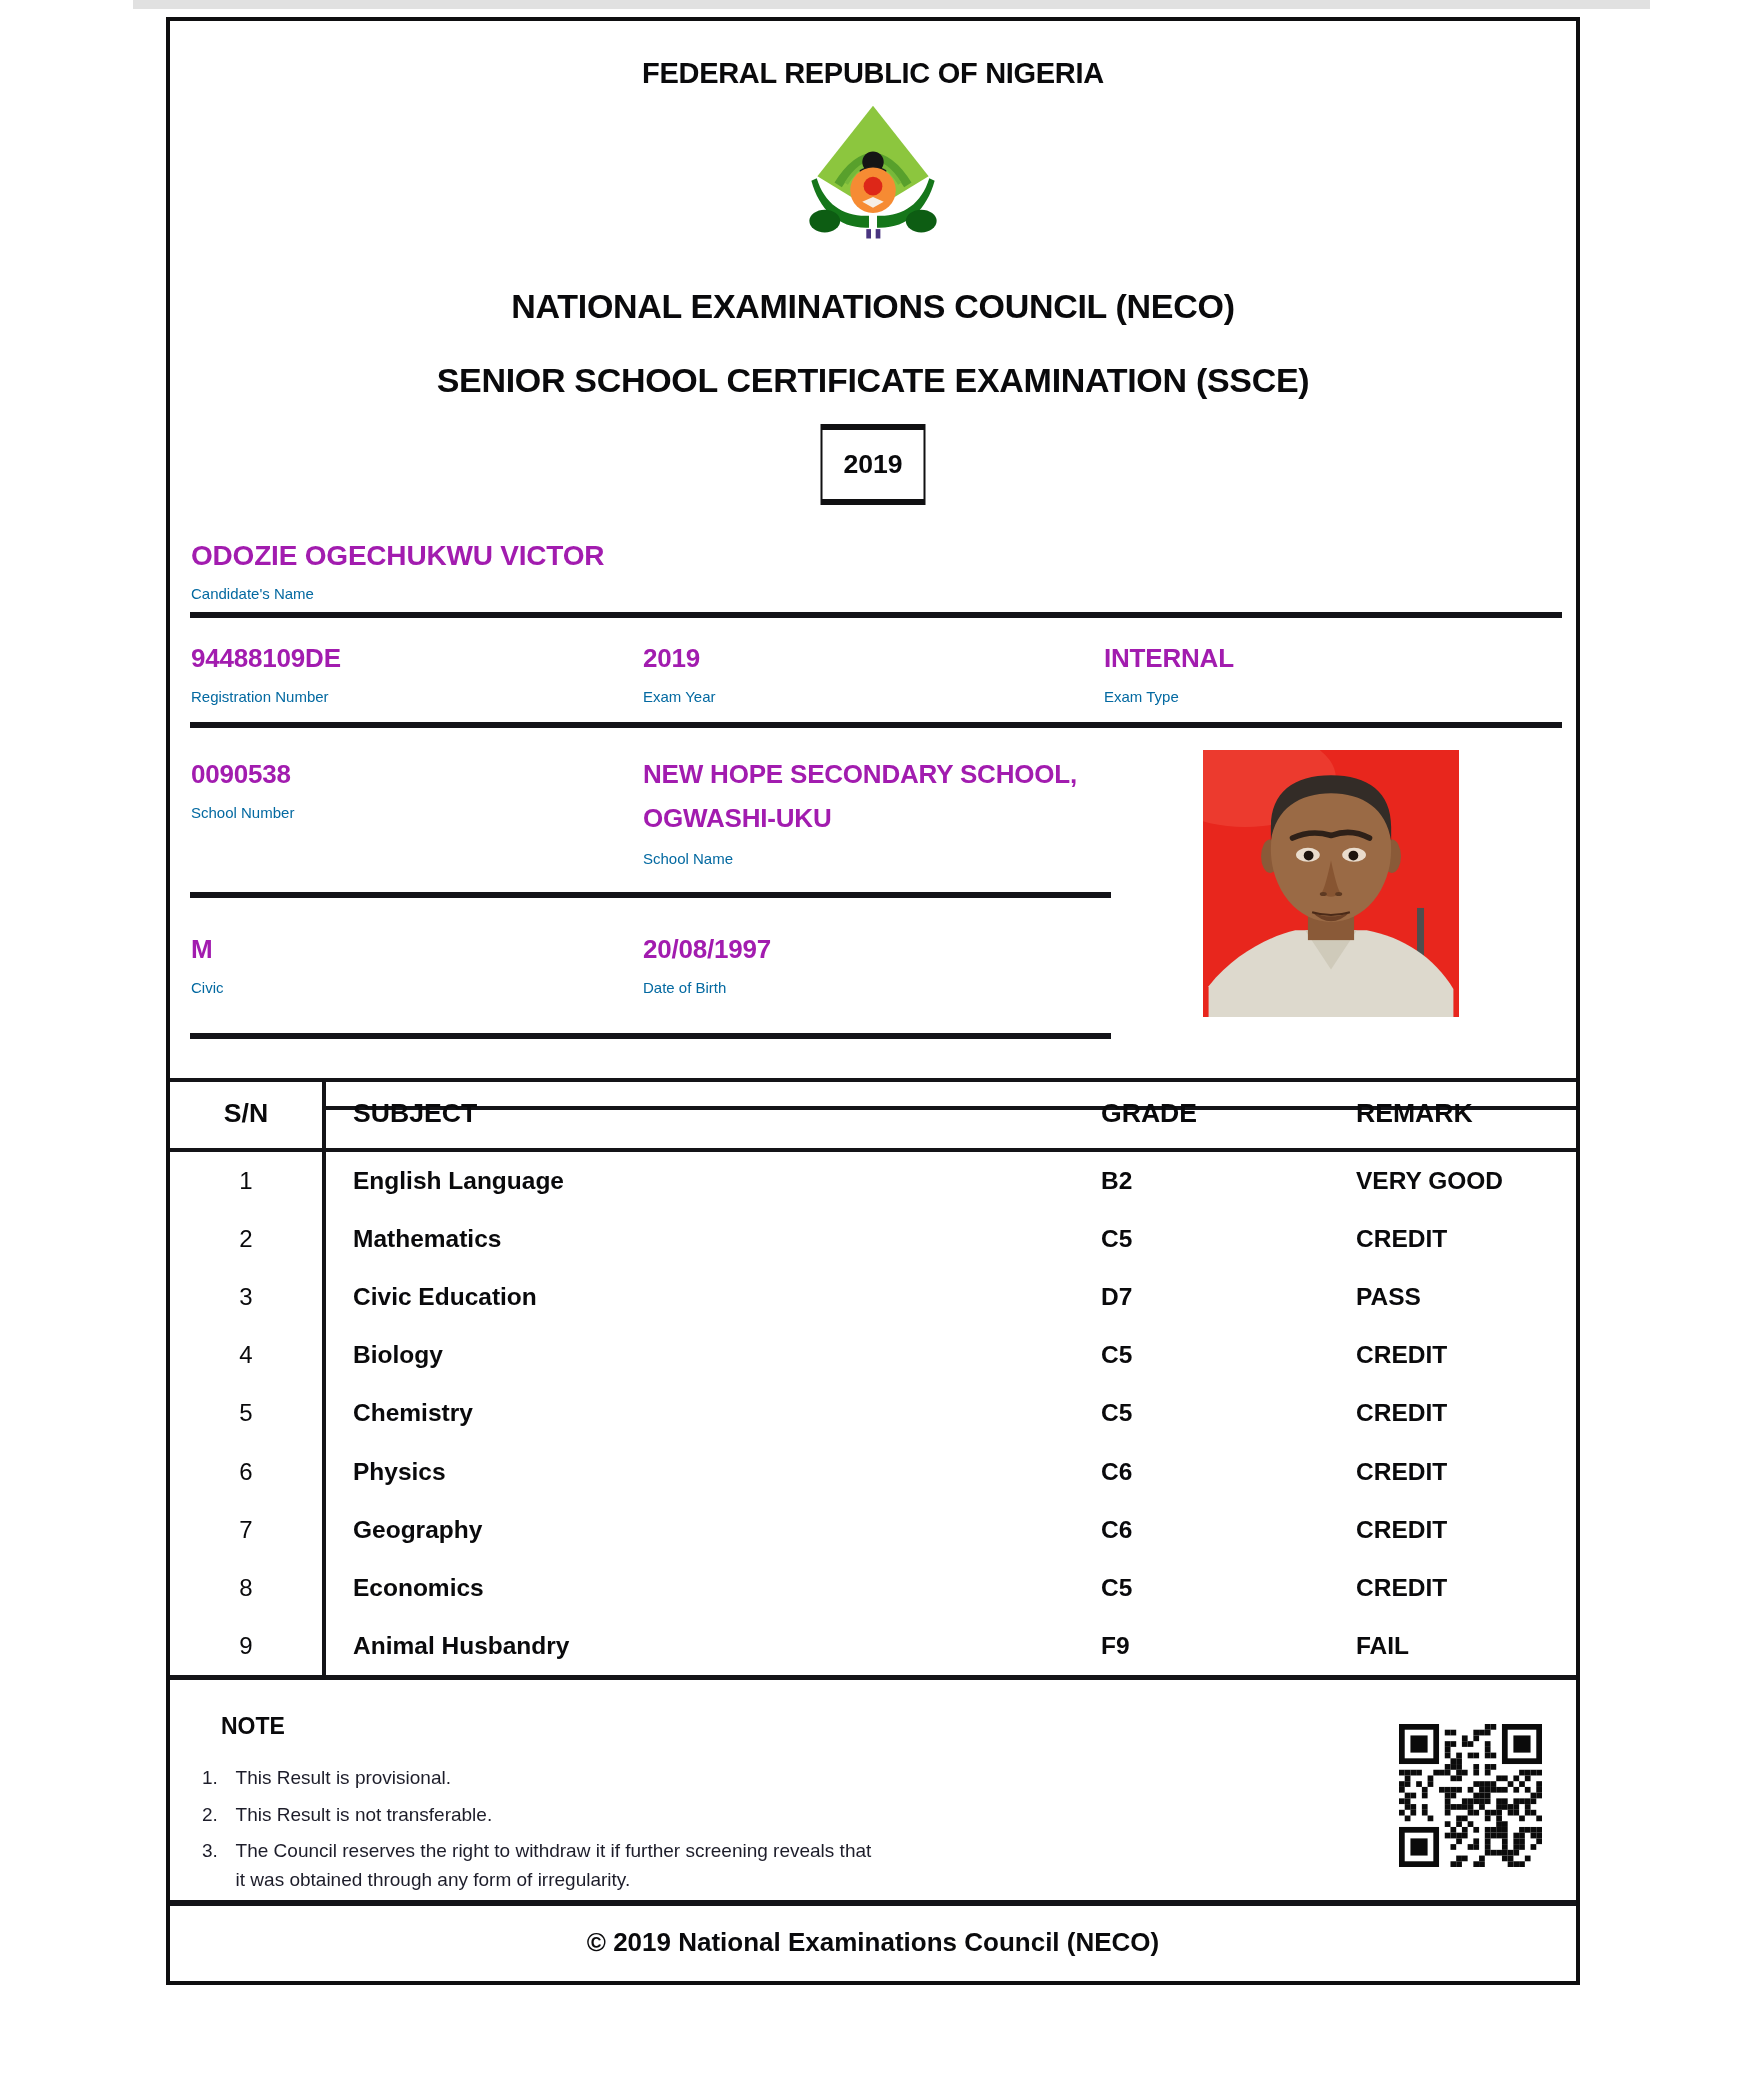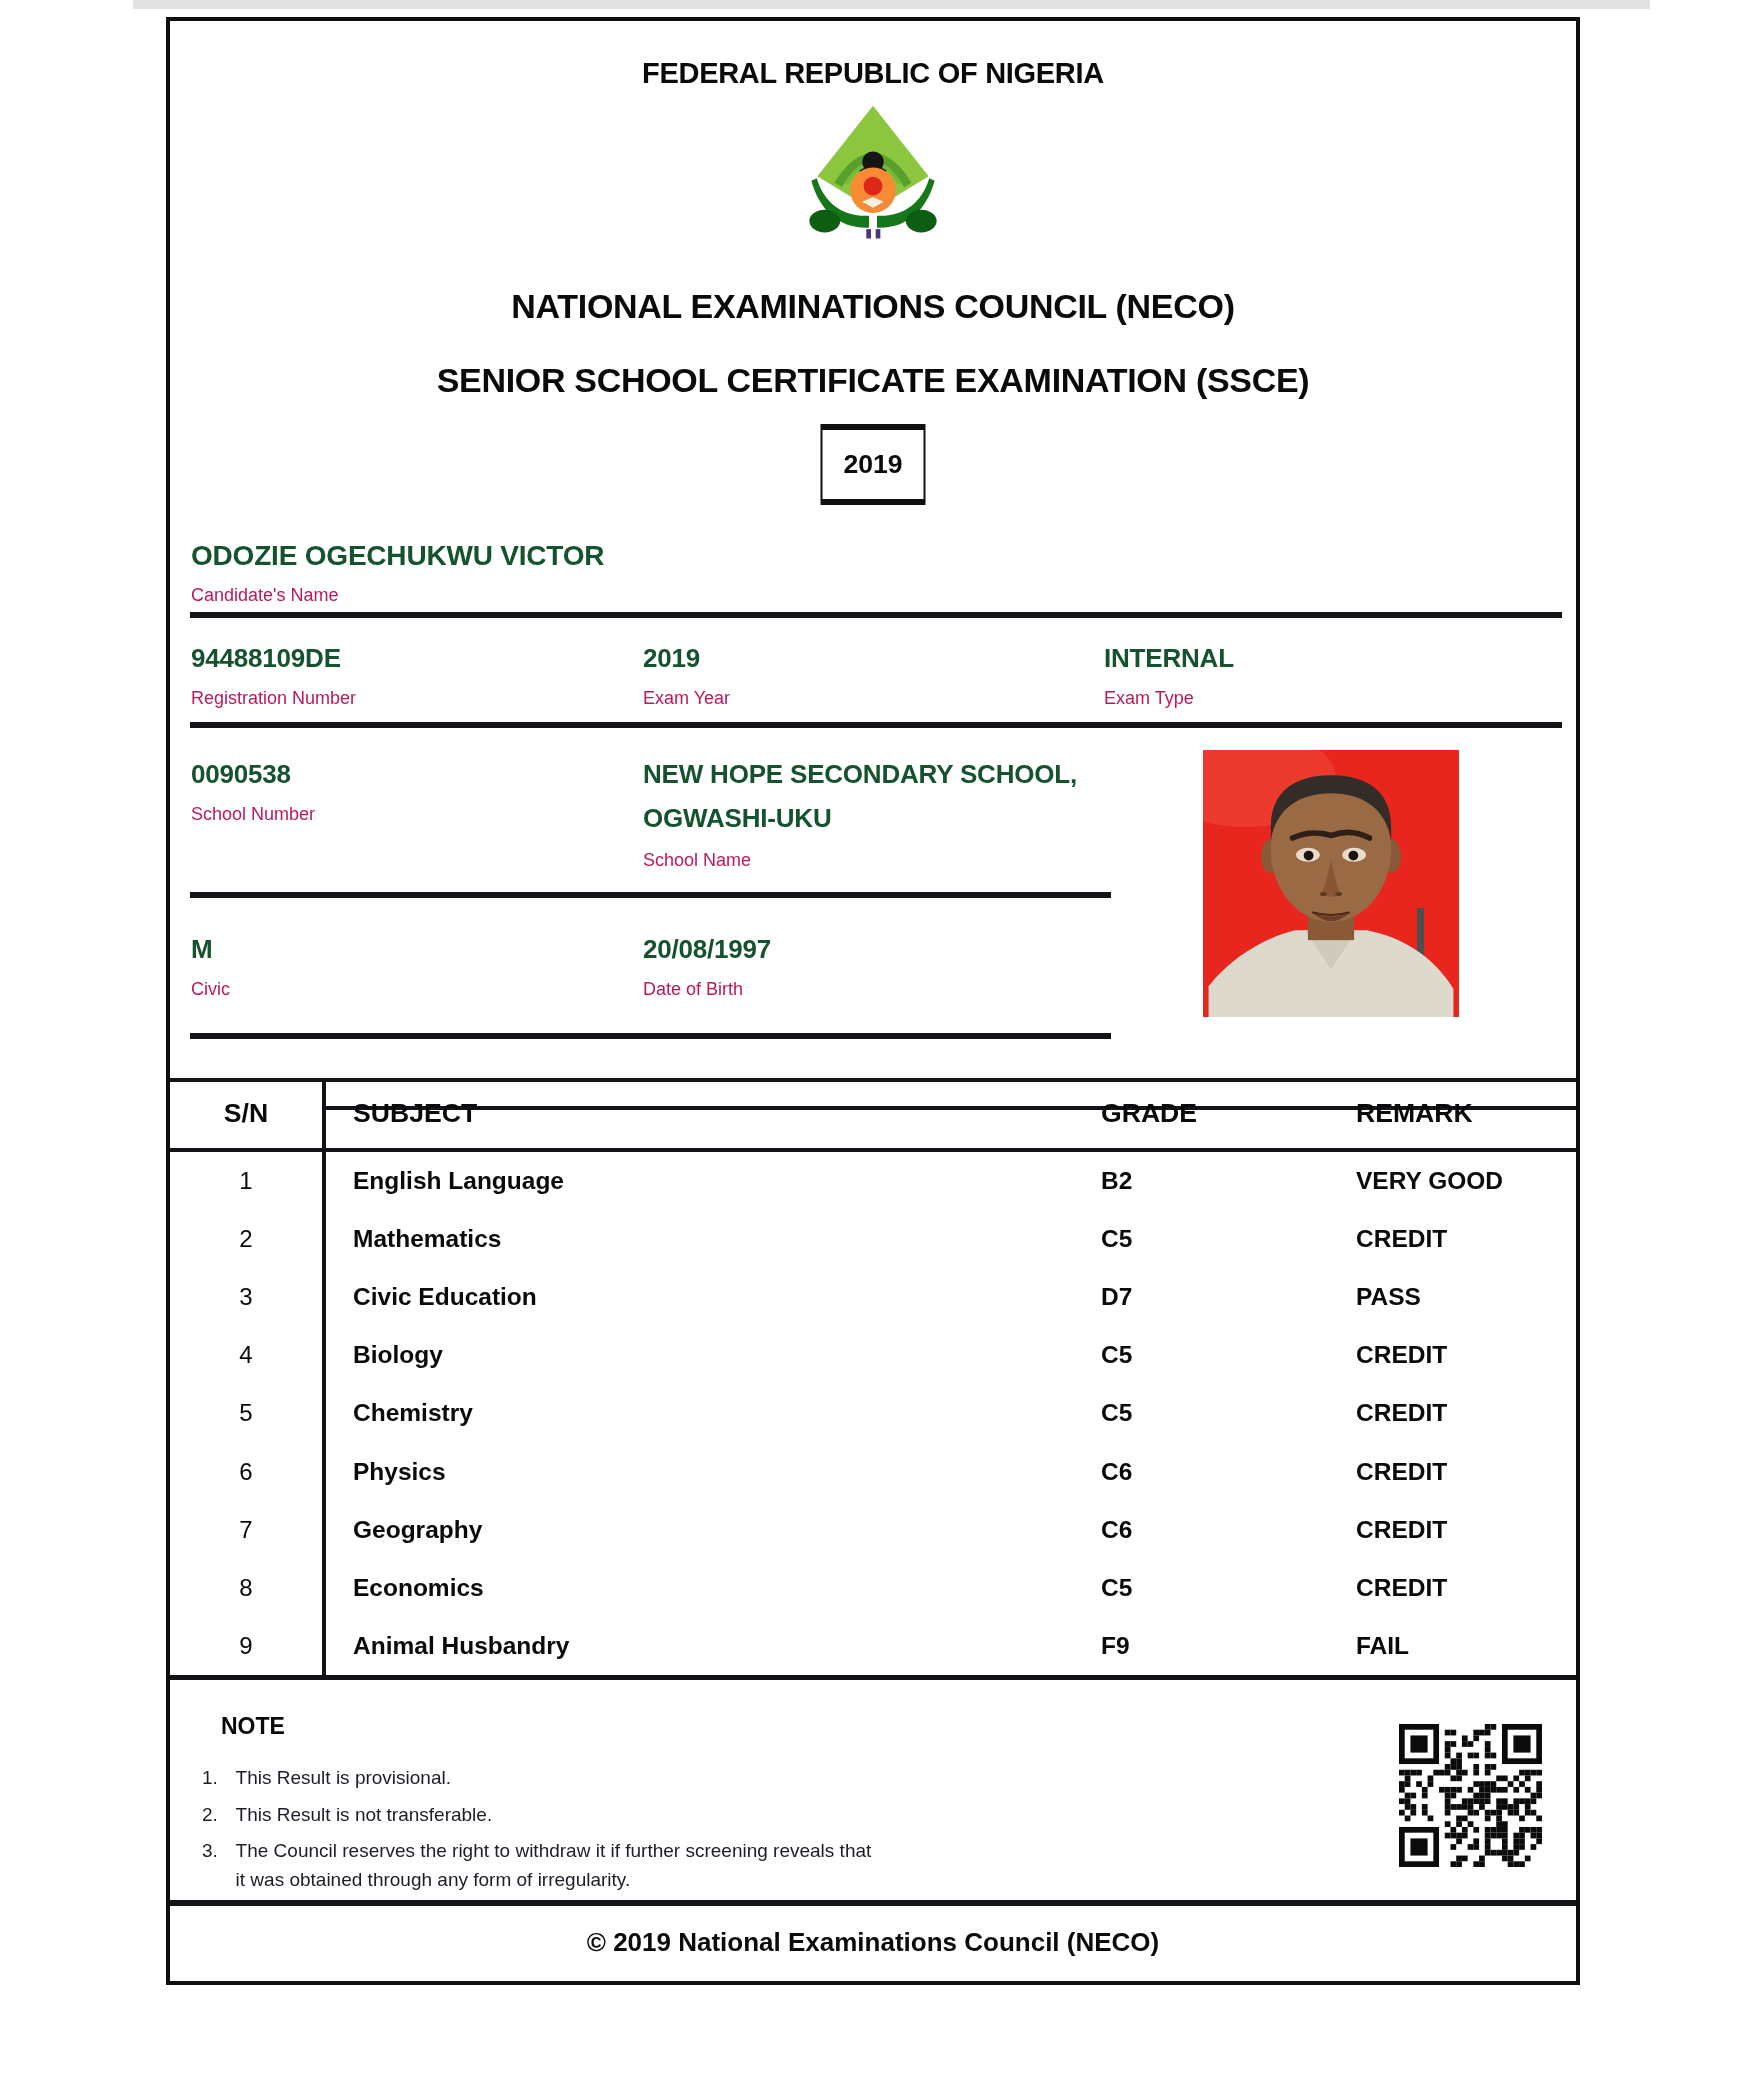--- a/index.html
+++ b/index.html
@@ -9,23 +9,23 @@
   .doc{position:absolute;left:166px;top:17px;width:1414px;height:1968px;border:4.9px solid #0e0e10;
        background:#fff;box-sizing:border-box;}
   .center{position:absolute;left:0;width:100%;text-align:center;}
   .t1{top:36px;font-size:29px;font-weight:700;letter-spacing:-0.3px;}
   .logo{position:absolute;left:50%;transform:translateX(-50%);top:81px;width:134px;height:143px;}
   .t2{top:266px;font-size:34px;font-weight:700;letter-spacing:-0.3px;}
   .t3{top:340px;font-size:34px;font-weight:700;letter-spacing:-0.3px;}
   .yearbox{position:absolute;left:50%;transform:translateX(-50%);top:403px;width:105px;height:81px;
            border-style:solid;border-color:#101012;border-width:6.3px 2.1px;box-sizing:border-box;
            display:flex;align-items:center;justify-content:center;font-size:26.6px;font-weight:700;}
-  .val{position:absolute;font-weight:700;font-size:26px;color:#14532d;letter-spacing:-0.2px;}
+  .val{position:absolute;font-weight:700;font-size:26px;color:#a21caf;letter-spacing:-0.2px;}
   .big{font-size:28px;}
-  .lab{position:absolute;font-size:18px;color:#be185d;}
+  .lab{position:absolute;font-size:15px;color:#0369a1;}
   .rule{position:absolute;height:5.6px;background:#141418;left:19.6px;}
   .rule.full{width:1372px;}
   .rule.part{width:921px;}
   .photo{position:absolute;left:1033px;top:729px;width:256px;height:267px;}
   .tline{position:absolute;background:#141418;}
   .thdr,.trow{display:grid;grid-template-columns:152px 748px 255px 1fr;align-items:center;}
   .thdr{position:absolute;left:0;top:1057px;width:100%;height:70px;font-weight:700;font-size:26.6px;}
   .tbody{position:absolute;left:0;top:1131px;width:100%;height:523px;display:grid;grid-template-rows:repeat(9,1fr);}
   .c-sn{text-align:center;}
   .c-sub,.c-gr,.c-rm{padding-left:31px;}

